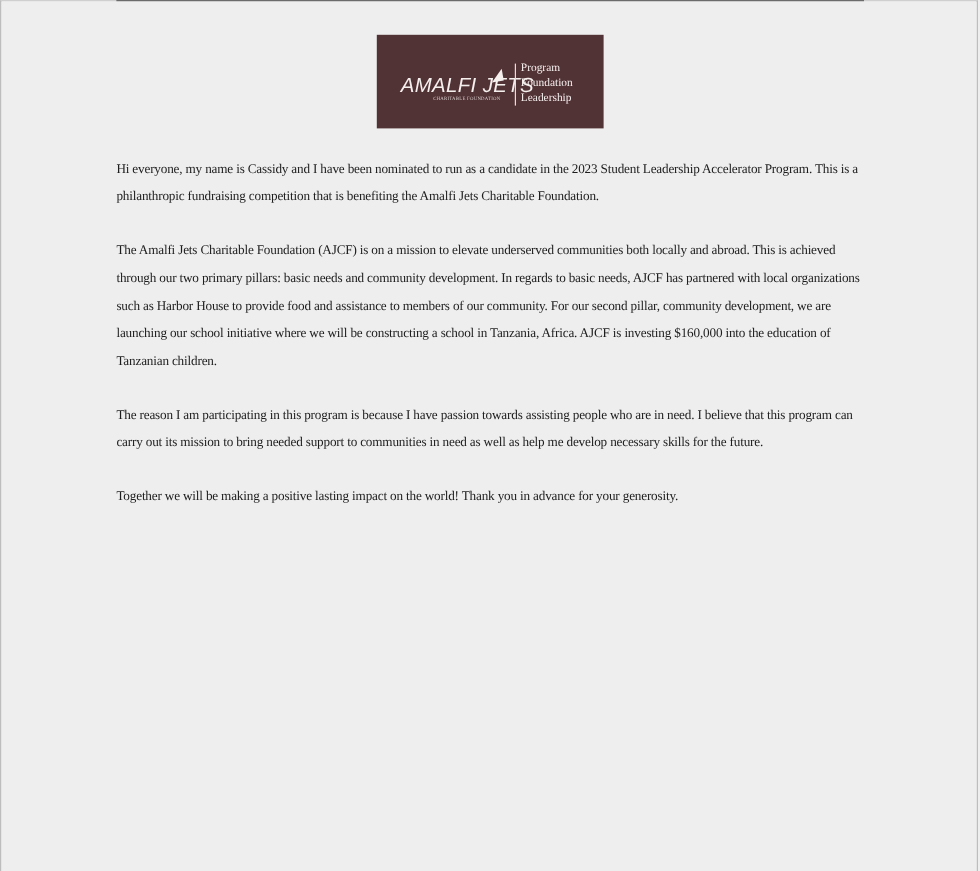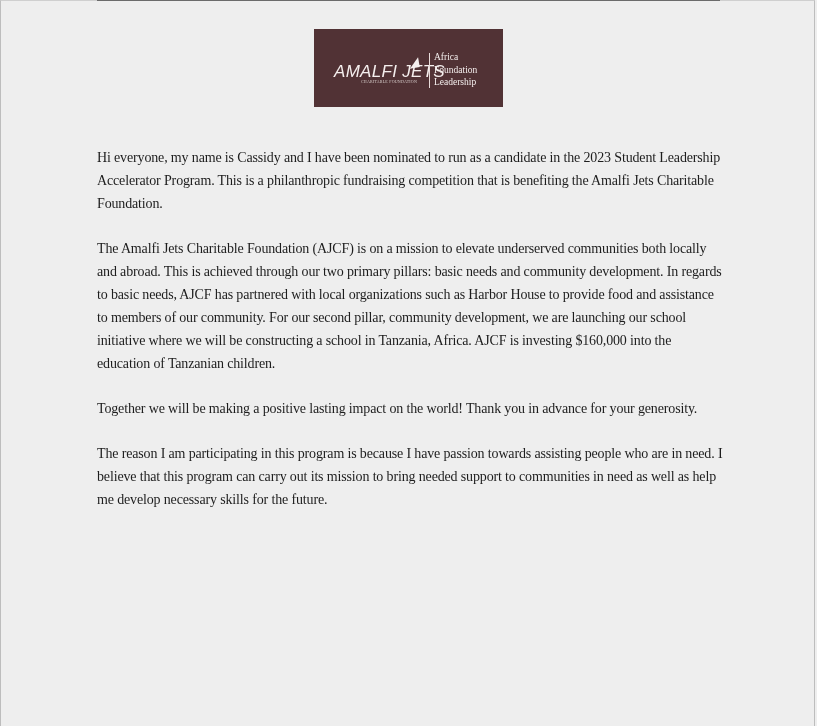--- a/index.html
+++ b/index.html
@@ -87,24 +87,24 @@
       top: 22px;
       font-family: "Liberation Serif", serif;
       font-size: 9.5px;
       line-height: 12.5px;
       color: #f5efee;
       white-space: nowrap;
     }
     .content {
       position: absolute;
       left: 97px;
-      top: 146px;
+      top: 130px;
       width: 630px;
       color: #1d1d1d;
-      font-size: 14px;
+      font-size: 11px;
       line-height: 23px;
       letter-spacing: -0.15px;
     }
     .content p {
       margin: 0 0 22px 0;
     }
     .content a {
       color: #1d1d1d;
       text-decoration: underline;
     }
@@ -114,24 +114,24 @@
 
 <div class="frame"></div>
 <div class="top-rule"></div>
 
 <div class="logo">
   <span class="brand">AMALFI JETS</span>
   <span class="jet"></span>
   <span class="sub">CHARITABLE FOUNDATION</span>
   <span class="divider"></span>
   <div class="program">
-    <div>Africa</div>
+    <div>Program</div>
     <div>Foundation</div>
     <div>Leadership</div>
   </div>
 </div>
 
 <div class="content">
   <p>Hi everyone, my name is Cassidy and I have been nominated to run as a candidate in the 2023 Student Leadership Accelerator Program. This is a philanthropic fundraising competition that is benefiting the Amalfi Jets Charitable Foundation.</p>
   <p>The Amalfi Jets Charitable Foundation (AJCF) is on a mission to elevate underserved communities both locally and abroad. This is achieved through our two primary pillars: basic needs and community development. In regards to basic needs, AJCF has partnered with local organizations such as Harbor House to provide food and assistance to members of our community. For our second pillar, community development, we are launching our school initiative where we will be constructing a school in Tanzania, Africa. AJCF is investing $160,000 into the education of Tanzanian children.</p>
+  <p>The reason I am participating in this program is because I have passion towards assisting people who are in need. I believe that this program can carry out its mission to bring needed support to communities in need as well as help me develop necessary skills for the future.</p>
   <p>Together we will be making a positive lasting impact on the world! Thank you in advance for your generosity.</p>
-  <p>The reason I am participating in this program is because I have passion towards assisting people who are in need. I believe that this program can carry out its mission to bring needed support to communities in need as well as help me develop necessary skills for the future.</p>
 </div>
 
 </body></html>

